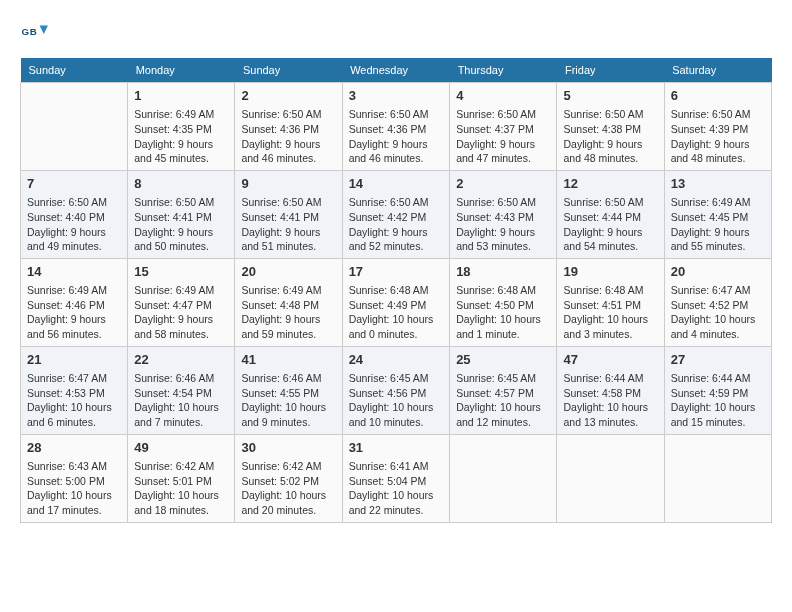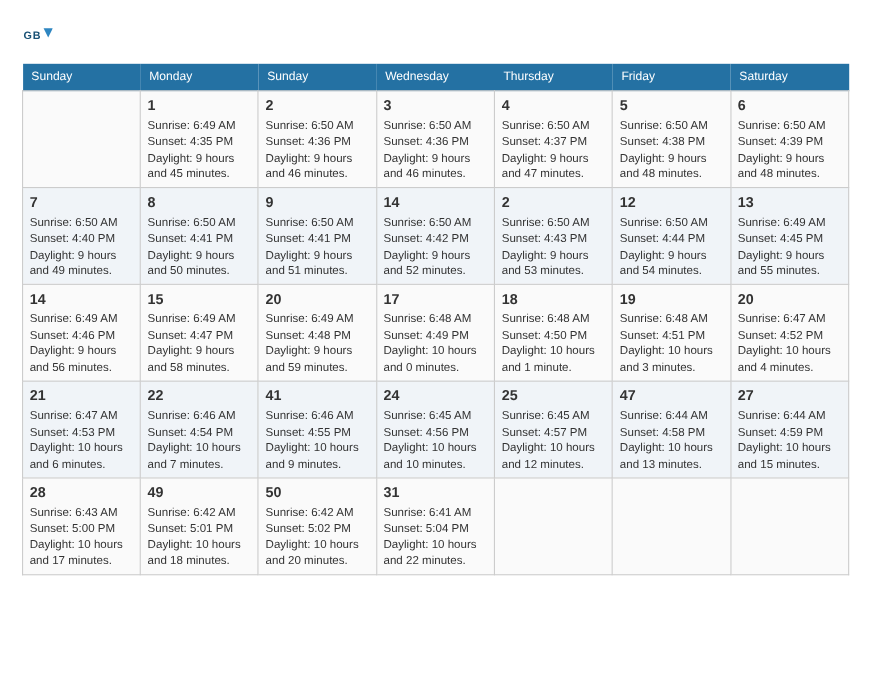--- a/index.html
+++ b/index.html
@@ -245,21 +245,21 @@
       <tr>
         <td>
           <span class="date-num">28</span>
           <div class="cell-info">Sunrise: 6:43 AM<br>Sunset: 5:00 PM<br>Daylight: 10 hours<br>and 17 minutes.</div>
         </td>
         <td>
           <span class="date-num">49</span>
           <div class="cell-info">Sunrise: 6:42 AM<br>Sunset: 5:01 PM<br>Daylight: 10 hours<br>and 18 minutes.</div>
         </td>
         <td>
-          <span class="date-num">50</span>
+          <span class="date-num">30</span>
           <div class="cell-info">Sunrise: 6:42 AM<br>Sunset: 5:02 PM<br>Daylight: 10 hours<br>and 20 minutes.</div>
         </td>
         <td>
           <span class="date-num">31</span>
           <div class="cell-info">Sunrise: 6:41 AM<br>Sunset: 5:04 PM<br>Daylight: 10 hours<br>and 22 minutes.</div>
         </td>
         <td class="empty-cell"></td>
         <td class="empty-cell"></td>
         <td class="empty-cell"></td>
       </tr>

